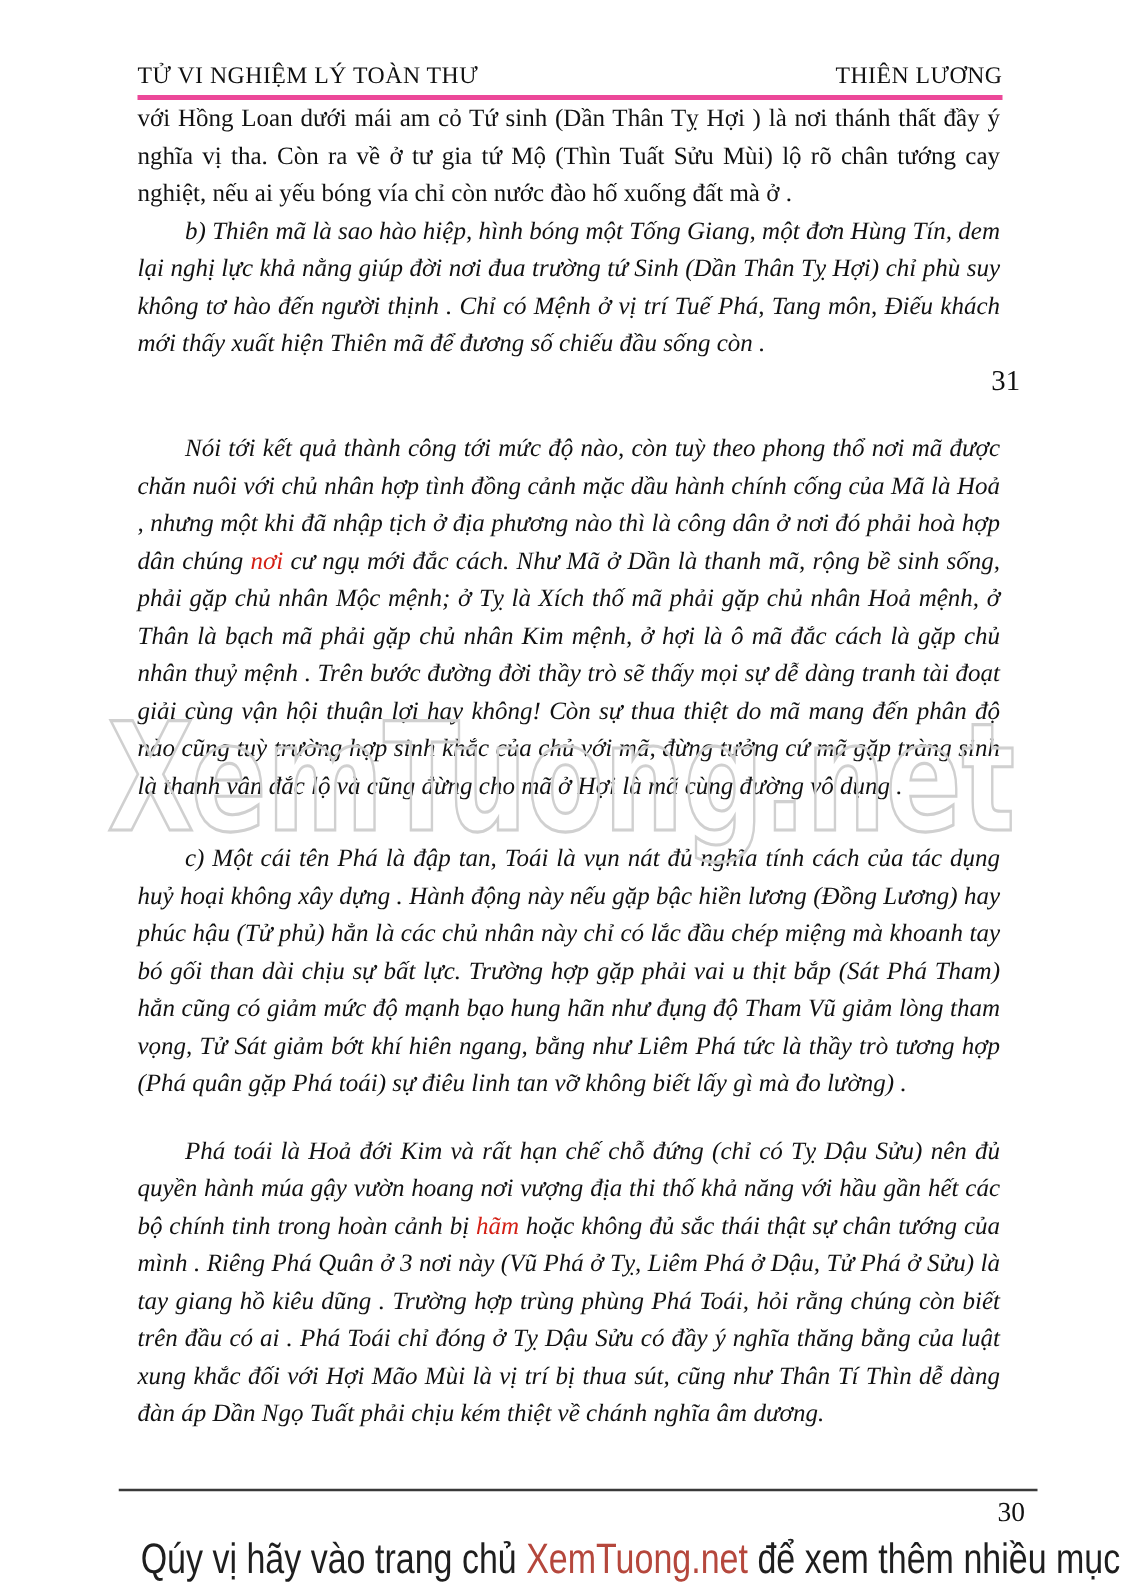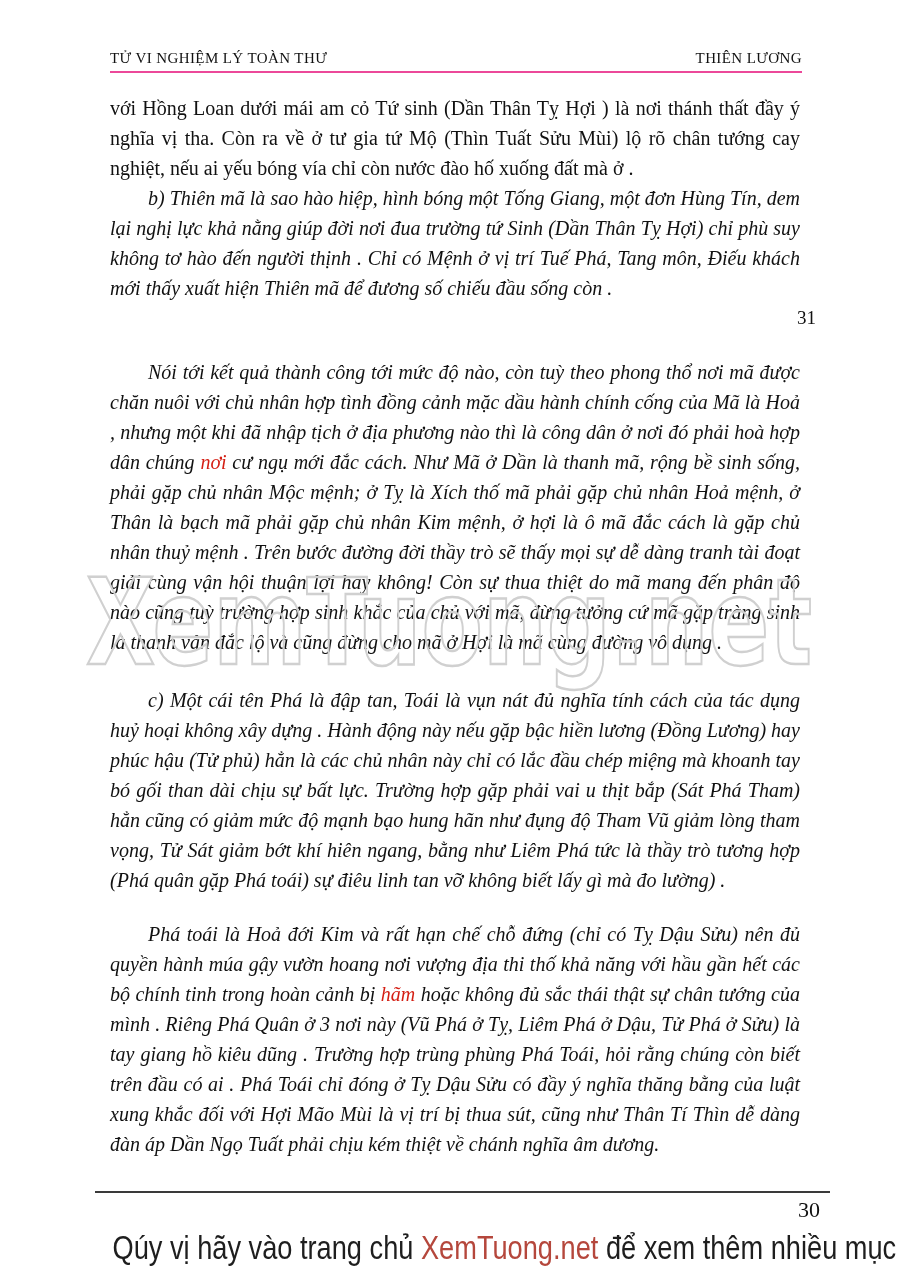--- a/index.html
+++ b/index.html
@@ -9,37 +9,37 @@
     width:900px;height:1274px;
     background:#ffffff;
     overflow:hidden;
     font-family:"Liberation Serif", serif;
     color:#111111;
   }
   
   .header{
     position:absolute;left:110px;top:50px;width:692px;
     display:flex;justify-content:space-between;align-items:flex-end;
-    border-bottom:2px solid #ec4899;
+    border-bottom:4px solid #ec4899;
     padding-bottom:4px;
-    font-size:15px;letter-spacing:.4px;white-space:nowrap;
+    font-size:19px;letter-spacing:.4px;white-space:nowrap;
   }
   
   .doc-body{
-    position:absolute;left:110px;top:93px;width:690px;
+    position:absolute;left:110px;top:80px;width:690px;
     font-size:20px;line-height:30px;text-align:justify;
     z-index:1;
   }
   .doc-body p{margin:0;}
   .doc-body p.indent{text-indent:38px;font-style:italic;}
   .gap-md{height:28px;}
   .gap-sm{height:24px;}
   .pagenum-top{
     text-align:right;margin:2px -16px 26px 0;
-    font-size:19px;line-height:26px;
+    font-size:23px;line-height:26px;
   }
   .red{color:#d41f14;}
   
   .watermark{
     position:absolute;left:84px;top:548px;width:740px;height:180px;
     z-index:2;pointer-events:none;
   }
   
   .footer-rule{
     position:absolute;left:95px;top:1191px;width:735px;

